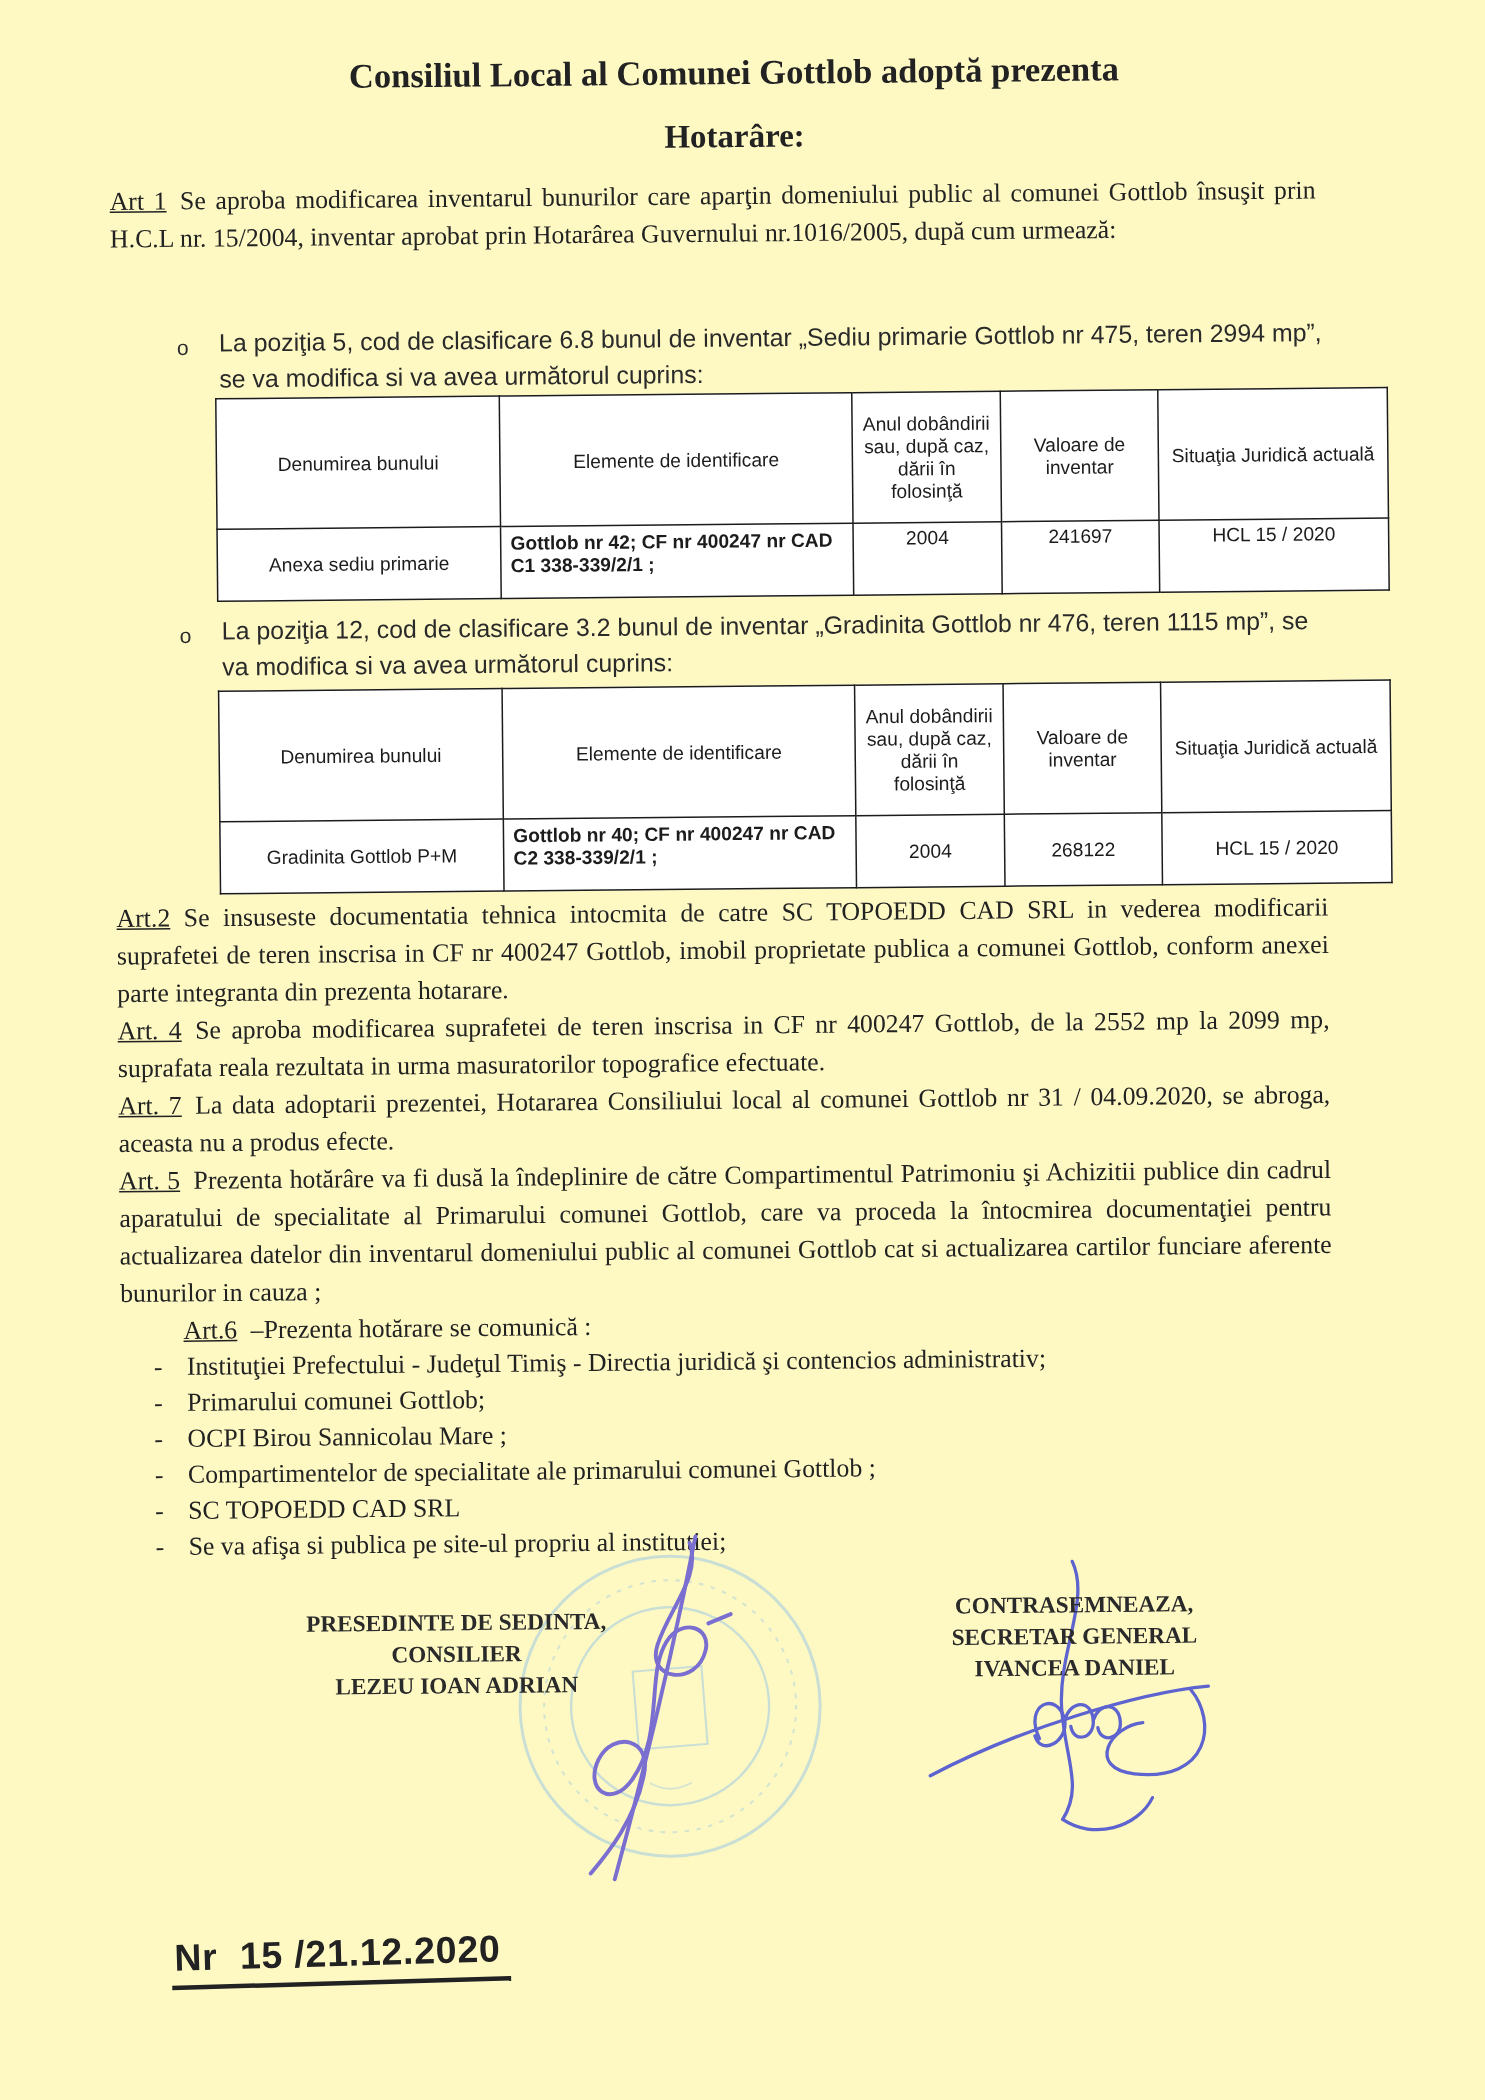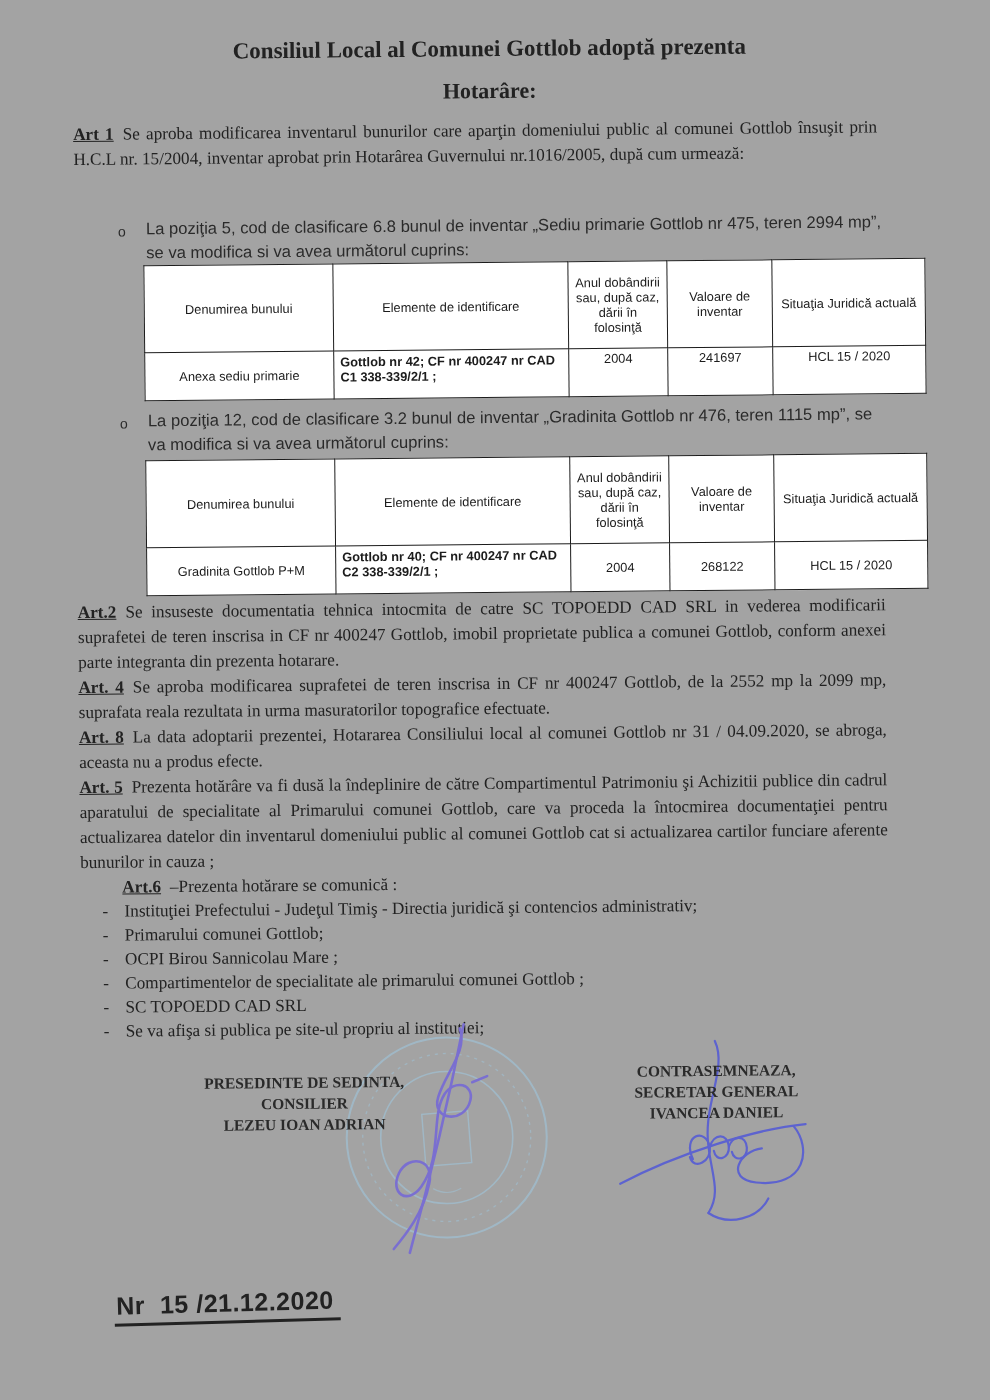--- a/index.html
+++ b/index.html
@@ -1,25 +1,25 @@
 <!DOCTYPE html>
 <html><head>
 <meta charset="utf-8">
 <style>
   html,body{margin:0;padding:0;background:#ffffff;}
-  .page{position:relative;width:990px;height:1400px;background:#a3a3a3;overflow:hidden;
+  .page{position:relative;width:990px;height:1400px;background:#fef9c3;overflow:hidden;
         font-family:"Liberation Serif", serif;color:#1f1f1f;}
   .doc{position:absolute;inset:0;transform:rotate(-0.55deg);transform-origin:50% 46%;}
 
   .title{position:absolute;top:28px;left:0;width:100%;text-align:center;
          font-weight:bold;font-size:23px;line-height:42px;color:#222;}
   .title .t2{font-size:22px;}
 
   .para{position:absolute;text-align:justify;font-size:17.2px;line-height:25px;color:#222;}
-  .art-label{font-weight:bold;text-decoration:underline;margin-right:9px;}
+  .art-label{font-weight:normal;text-decoration:underline;margin-right:9px;}
 
   .art1{top:118px;left:78px;width:804px;}
 
   .bullet{position:absolute;display:flex;font-family:"Liberation Sans", sans-serif;
           font-size:16.6px;line-height:24px;color:#2a2a2a;}
   .b1{top:214px;left:122px;width:772px;}
   .b2{top:406px;left:122px;width:772px;}
   .b-marker{width:28px;flex:0 0 28px;font-size:14px;padding-top:2px;}
   .b-text{flex:1;}
 
@@ -116,21 +116,21 @@
       <td>2004</td>
       <td>268122</td>
       <td>HCL 15 / 2020</td>
     </tr>
   </tbody>
       </table>
 
   <div class="main2">
     <p><span class="art-label">Art.2</span><span>Se insuseste documentatia tehnica intocmita de catre SC TOPOEDD CAD SRL  in vederea modificarii suprafetei de teren inscrisa in CF nr 400247 Gottlob, imobil proprietate publica a comunei Gottlob, conform anexei parte integranta din prezenta hotarare.</span></p>
     <p><span class="art-label">Art. 4</span><span>Se aproba modificarea suprafetei de teren inscrisa in CF nr 400247 Gottlob, de la 2552 mp la 2099 mp, suprafata reala rezultata in urma masuratorilor topografice efectuate.</span></p>
-    <p><span class="art-label">Art. 8</span><span>La data adoptarii prezentei, Hotararea Consiliului local al comunei Gottlob nr 31 / 04.09.2020, se abroga, aceasta nu a produs efecte.</span></p>
+    <p><span class="art-label">Art. 7</span><span>La data adoptarii prezentei, Hotararea Consiliului local al comunei Gottlob nr 31 / 04.09.2020, se abroga, aceasta nu a produs efecte.</span></p>
     <p><span class="art-label">Art. 5</span><span>Prezenta hotărâre va fi dusă la îndeplinire de către Compartimentul Patrimoniu şi Achizitii publice din cadrul aparatului de specialitate al Primarului comunei Gottlob, care va proceda la întocmirea documentaţiei pentru actualizarea datelor din inventarul domeniului public al comunei Gottlob cat si actualizarea cartilor funciare aferente bunurilor in cauza ;</span></p>
     <p class="art6line"><span class="art-label">Art.6</span><span>–Prezenta  hotărare se comunică :</span></p>
 
     <div class="dist-row">
           <span class="dash">-</span>
           <span class="dist-text">Instituţiei Prefectului - Judeţul Timiş - Directia juridică şi contencios administrativ;</span>
         </div>
     <div class="dist-row">
           <span class="dash">-</span>
           <span class="dist-text">Primarului comunei Gottlob;</span>

